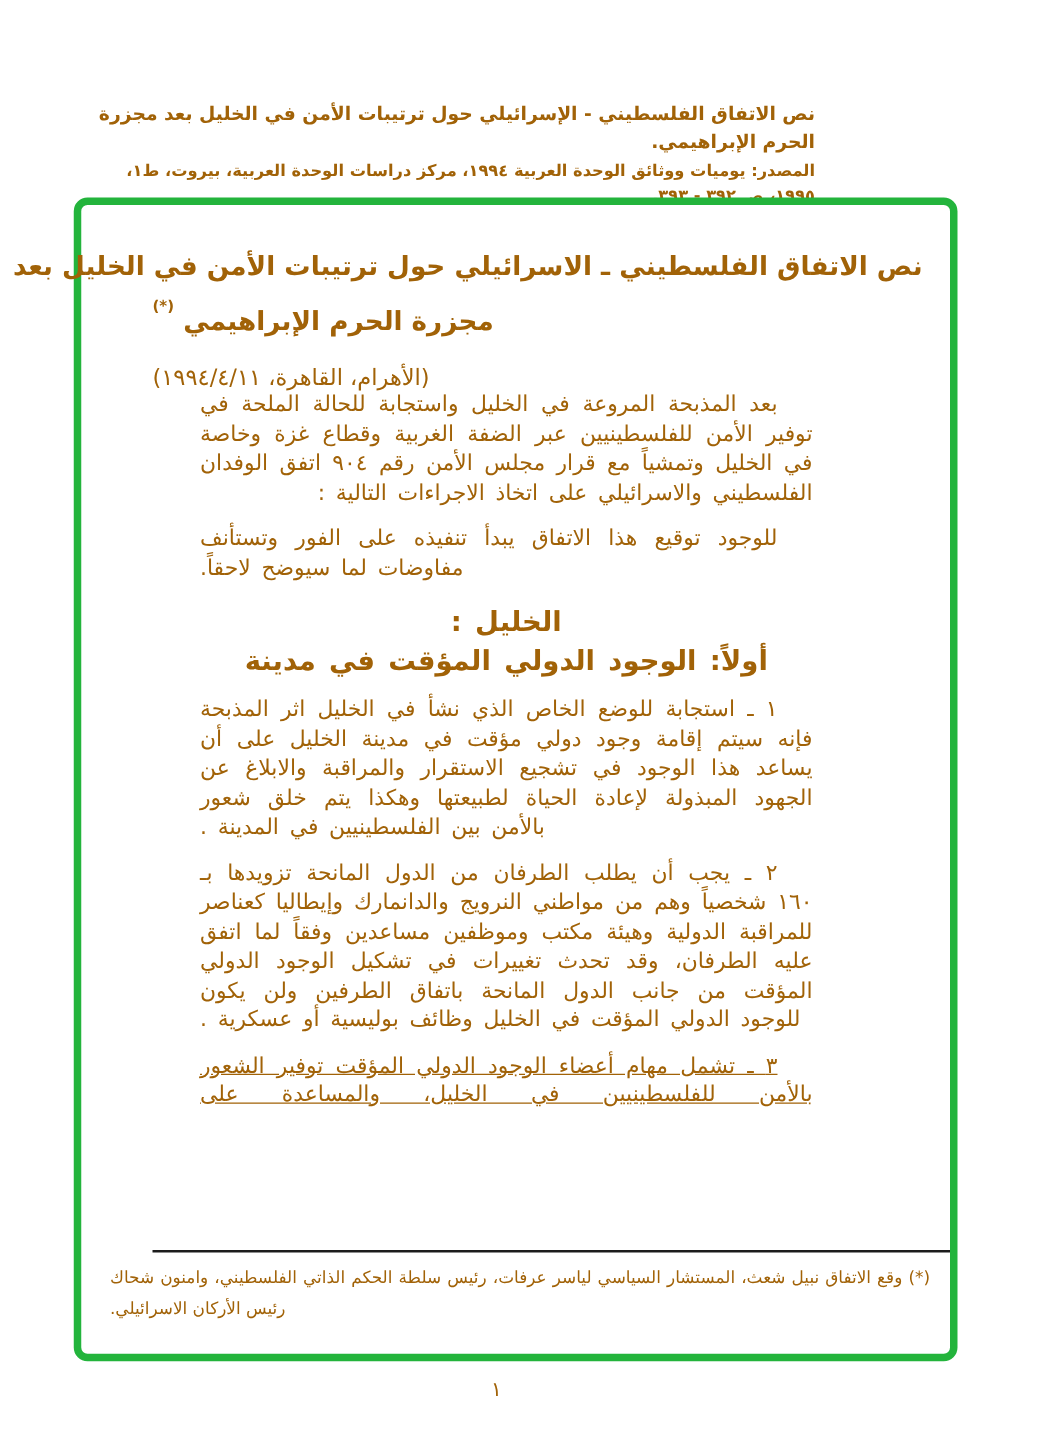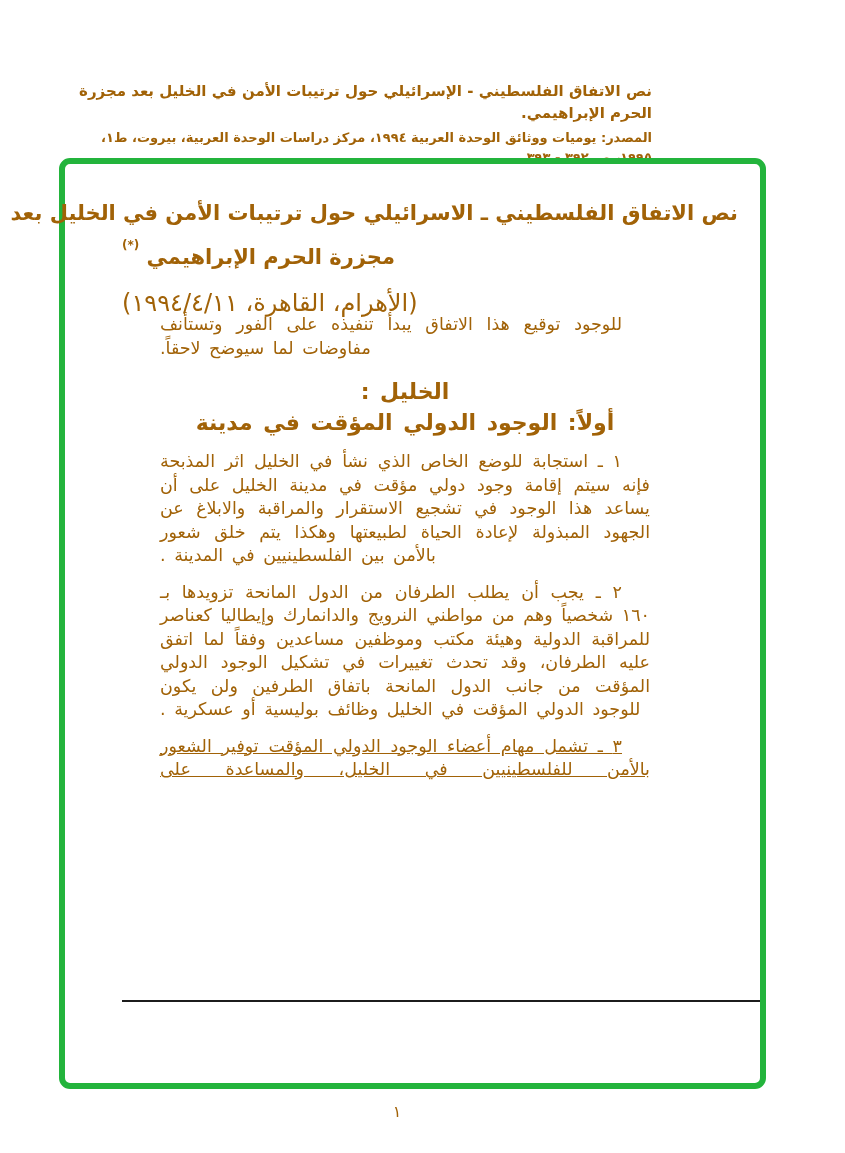--- a/index.html
+++ b/index.html
@@ -30,21 +30,21 @@
   }
 
   
   .doc-title{
     position:absolute;top:32px;left:57px;width:616px;
     direction:rtl;text-align:left;
   }
   .doc-title .t1{font-size:21px;font-weight:700;line-height:34px;white-space:nowrap;}
   .doc-title .t2{font-size:21px;font-weight:700;line-height:44px;}
   .doc-title sup{font-size:12px;position:relative;top:-7px;font-weight:700;}
-  .doc-title .byline{font-size:24px;font-weight:400;line-height:30px;margin-top:9px;}
+  .doc-title .byline{font-size:18px;font-weight:400;line-height:30px;margin-top:9px;}
 
   
   .doc-body{
     position:absolute;top:149px;right:110px;width:490px;
     direction:rtl;
     font-size:17.5px;line-height:23.5px;
     word-spacing:3px;
   }
   .para{
     text-align:justify;
@@ -90,29 +90,31 @@
 
   <div class="doc-frame" style="border-color: rgb(35, 180, 60);">
 
     <div class="doc-title">
       <div class="t1">نص الاتفاق الفلسطيني ـ الاسرائيلي حول ترتيبات الأمن في الخليل بعد</div>
       <div class="t2"><span>مجزرة الحرم الإبراهيمي</span> <sup>(*)</sup></div>
       <div class="byline">(الأهرام، القاهرة، ١٩٩٤/٤/١١)</div>
     </div>
 
     <div class="doc-body">
+      <p class="para flush-right">بعد المذبحة المروعة في الخليل واستجابة للحالة الملحة في توفير الأمن للفلسطينيين عبر الضفة الغربية وقطاع غزة وخاصة في الخليل وتمشياً مع قرار مجلس الأمن رقم ٩٠٤ اتفق الوفدان الفلسطيني والاسرائيلي على اتخاذ الاجراءات التالية :</p>
       <p class="para">للوجود توقيع هذا الاتفاق يبدأ تنفيذه على الفور وتستأنف مفاوضات لما سيوضح لاحقاً.</p>
       <div class="section-heading">
         <div>الخليل :</div>
         <div>أولاً:  الوجود الدولي المؤقت في مدينة</div>
       </div>
       <p class="para">١ ـ استجابة للوضع الخاص الذي نشأ في الخليل اثر المذبحة فإنه سيتم إقامة وجود دولي مؤقت في مدينة الخليل على أن يساعد هذا الوجود في تشجيع الاستقرار والمراقبة والابلاغ عن الجهود المبذولة لإعادة الحياة لطبيعتها وهكذا يتم خلق شعور بالأمن بين الفلسطينيين في المدينة .</p>
       <p class="para">٢ ـ يجب أن يطلب الطرفان من الدول المانحة تزويدها بـ ١٦٠ شخصياً وهم من مواطني النرويج والدانمارك وإيطاليا كعناصر للمراقبة الدولية وهيئة مكتب وموظفين مساعدين وفقاً لما اتفق عليه الطرفان، وقد تحدث تغييرات في تشكيل الوجود الدولي المؤقت من جانب الدول المانحة باتفاق الطرفين ولن يكون للوجود الدولي المؤقت في الخليل وظائف بوليسية أو عسكرية .</p>
       <p class="para continues">٣ ـ تشمل مهام أعضاء الوجود الدولي المؤقت توفير الشعور بالأمن للفلسطينيين في الخليل، والمساعدة على</p>
     </div>
 
     <div class="footnote-rule"></div>
+    <div class="footnote">(*) وقع الاتفاق نبيل شعث، المستشار السياسي لياسر عرفات، رئيس سلطة الحكم الذاتي الفلسطيني، وامنون شحاك رئيس الأركان الاسرائيلي.</div>
 
   </div>
 
   <div class="page-number">١</div>
 
 </div>
 
 </body></html>

